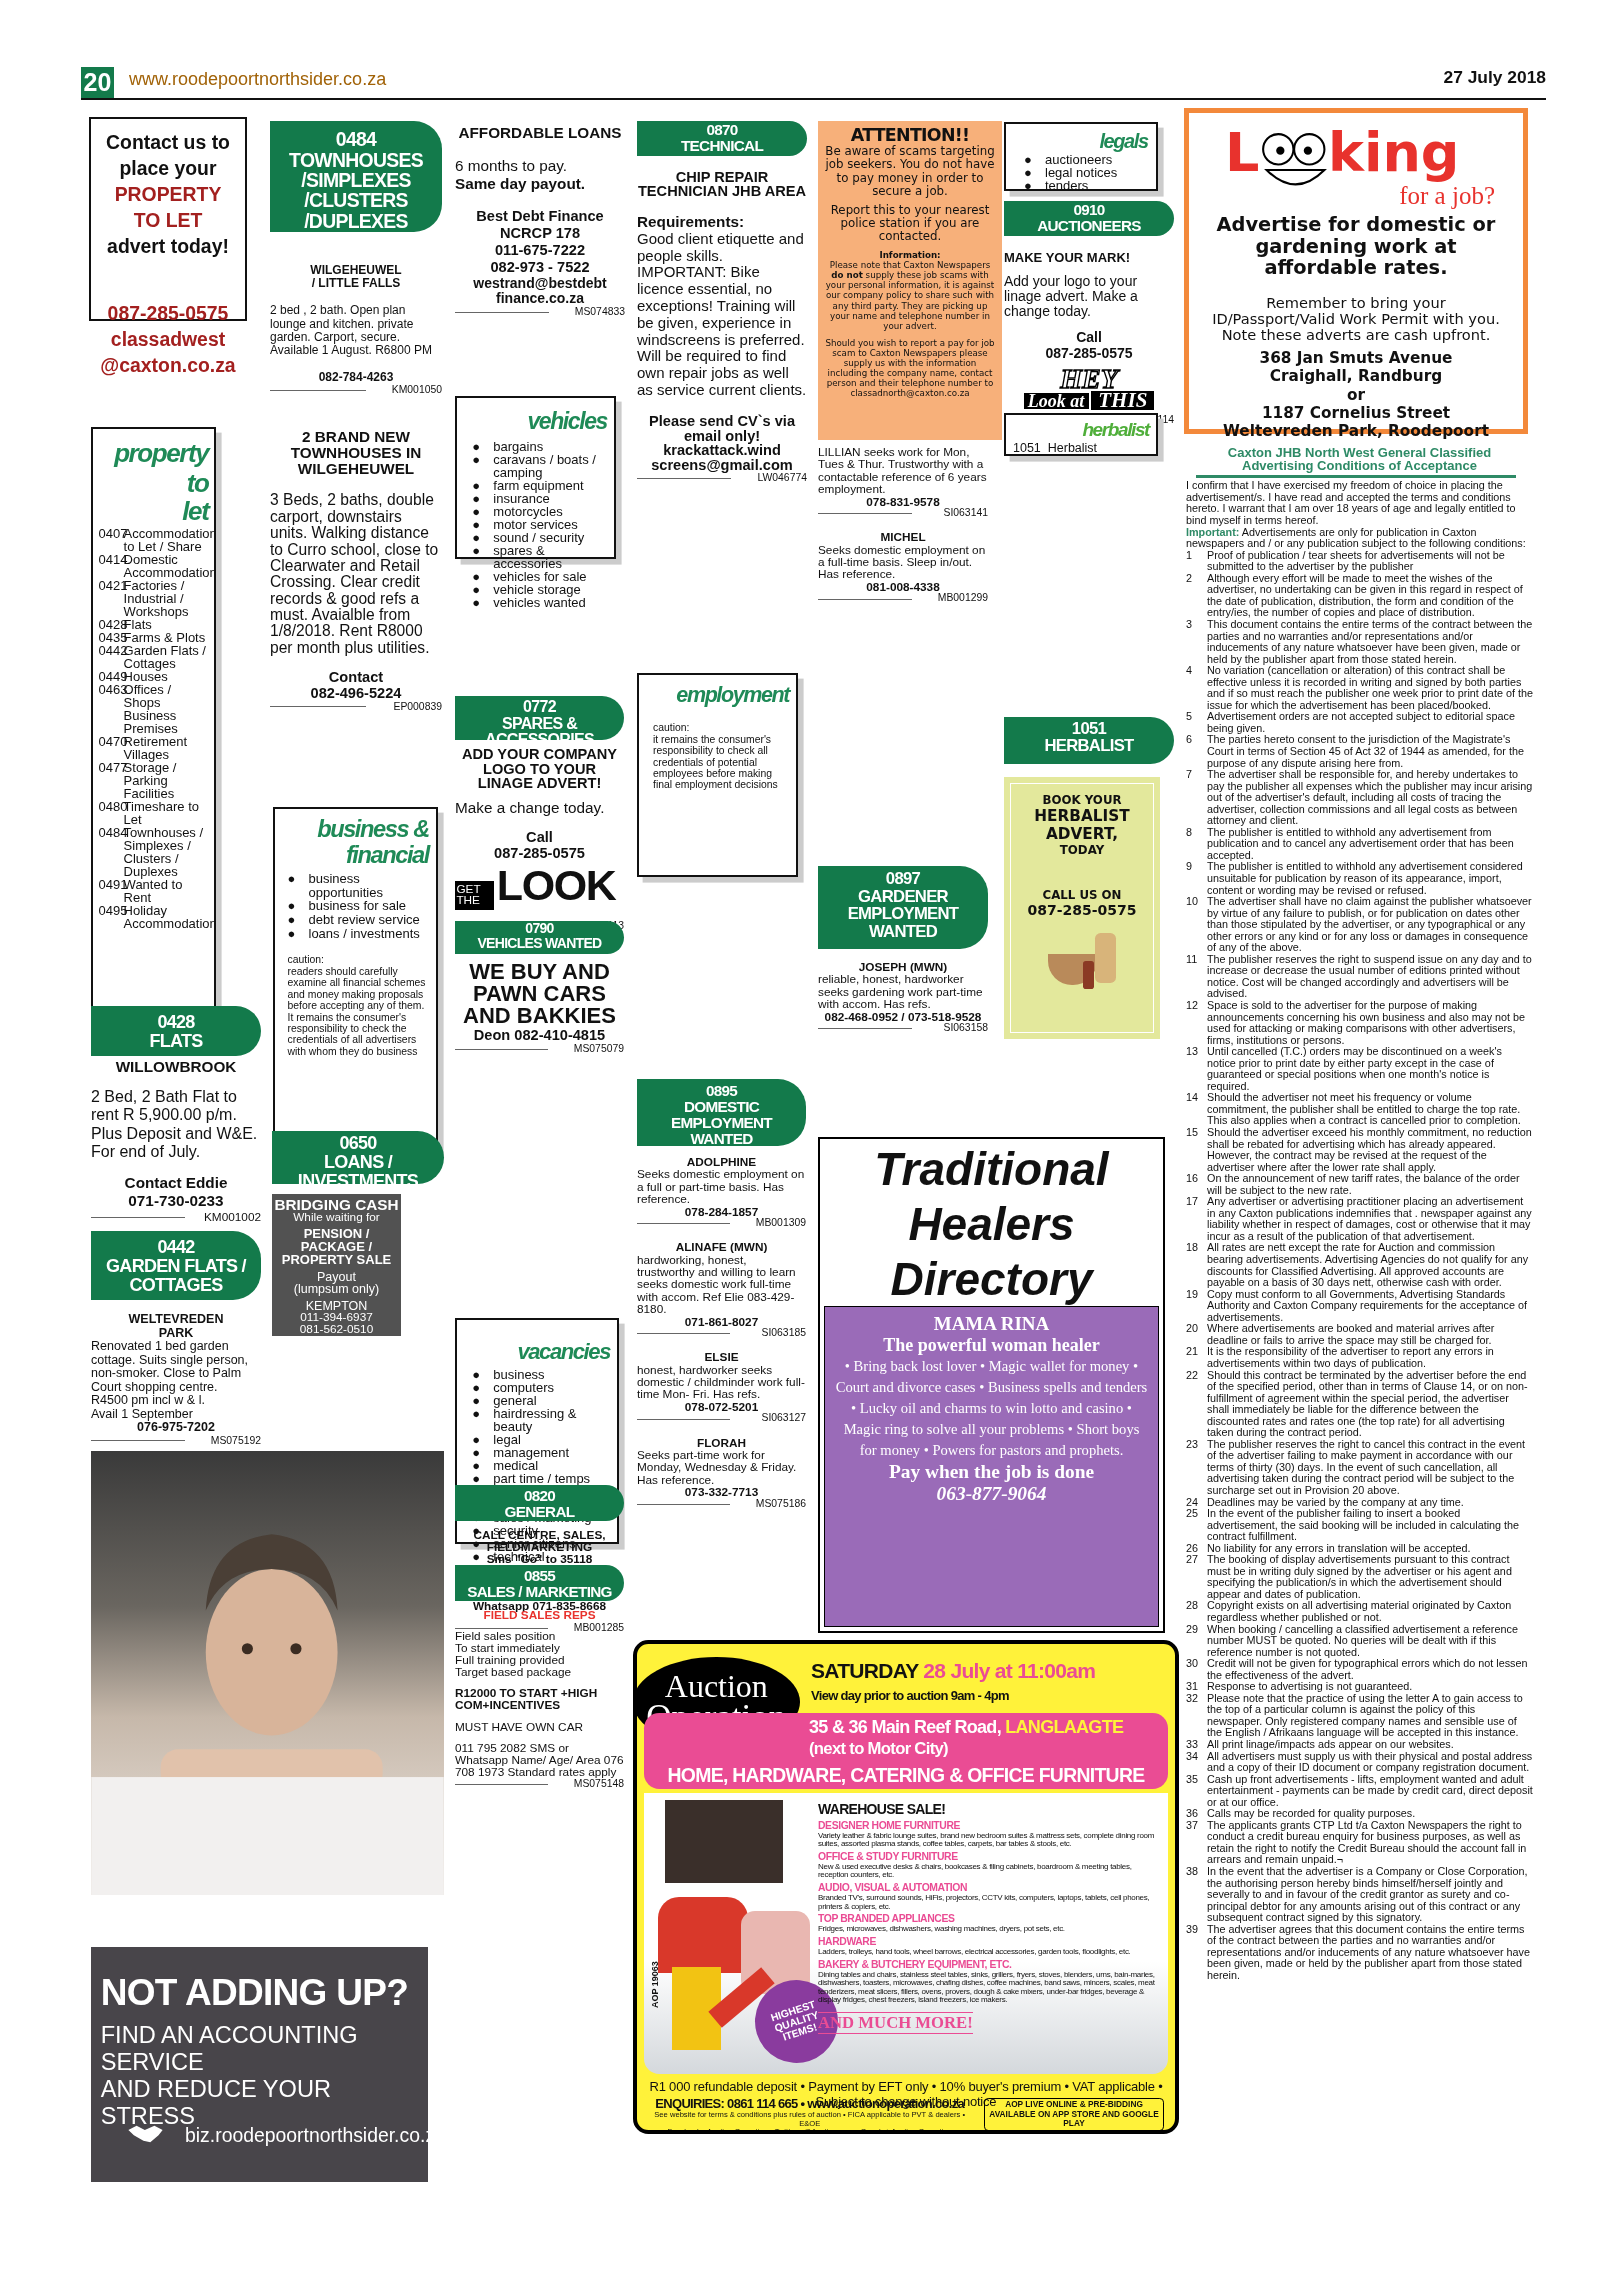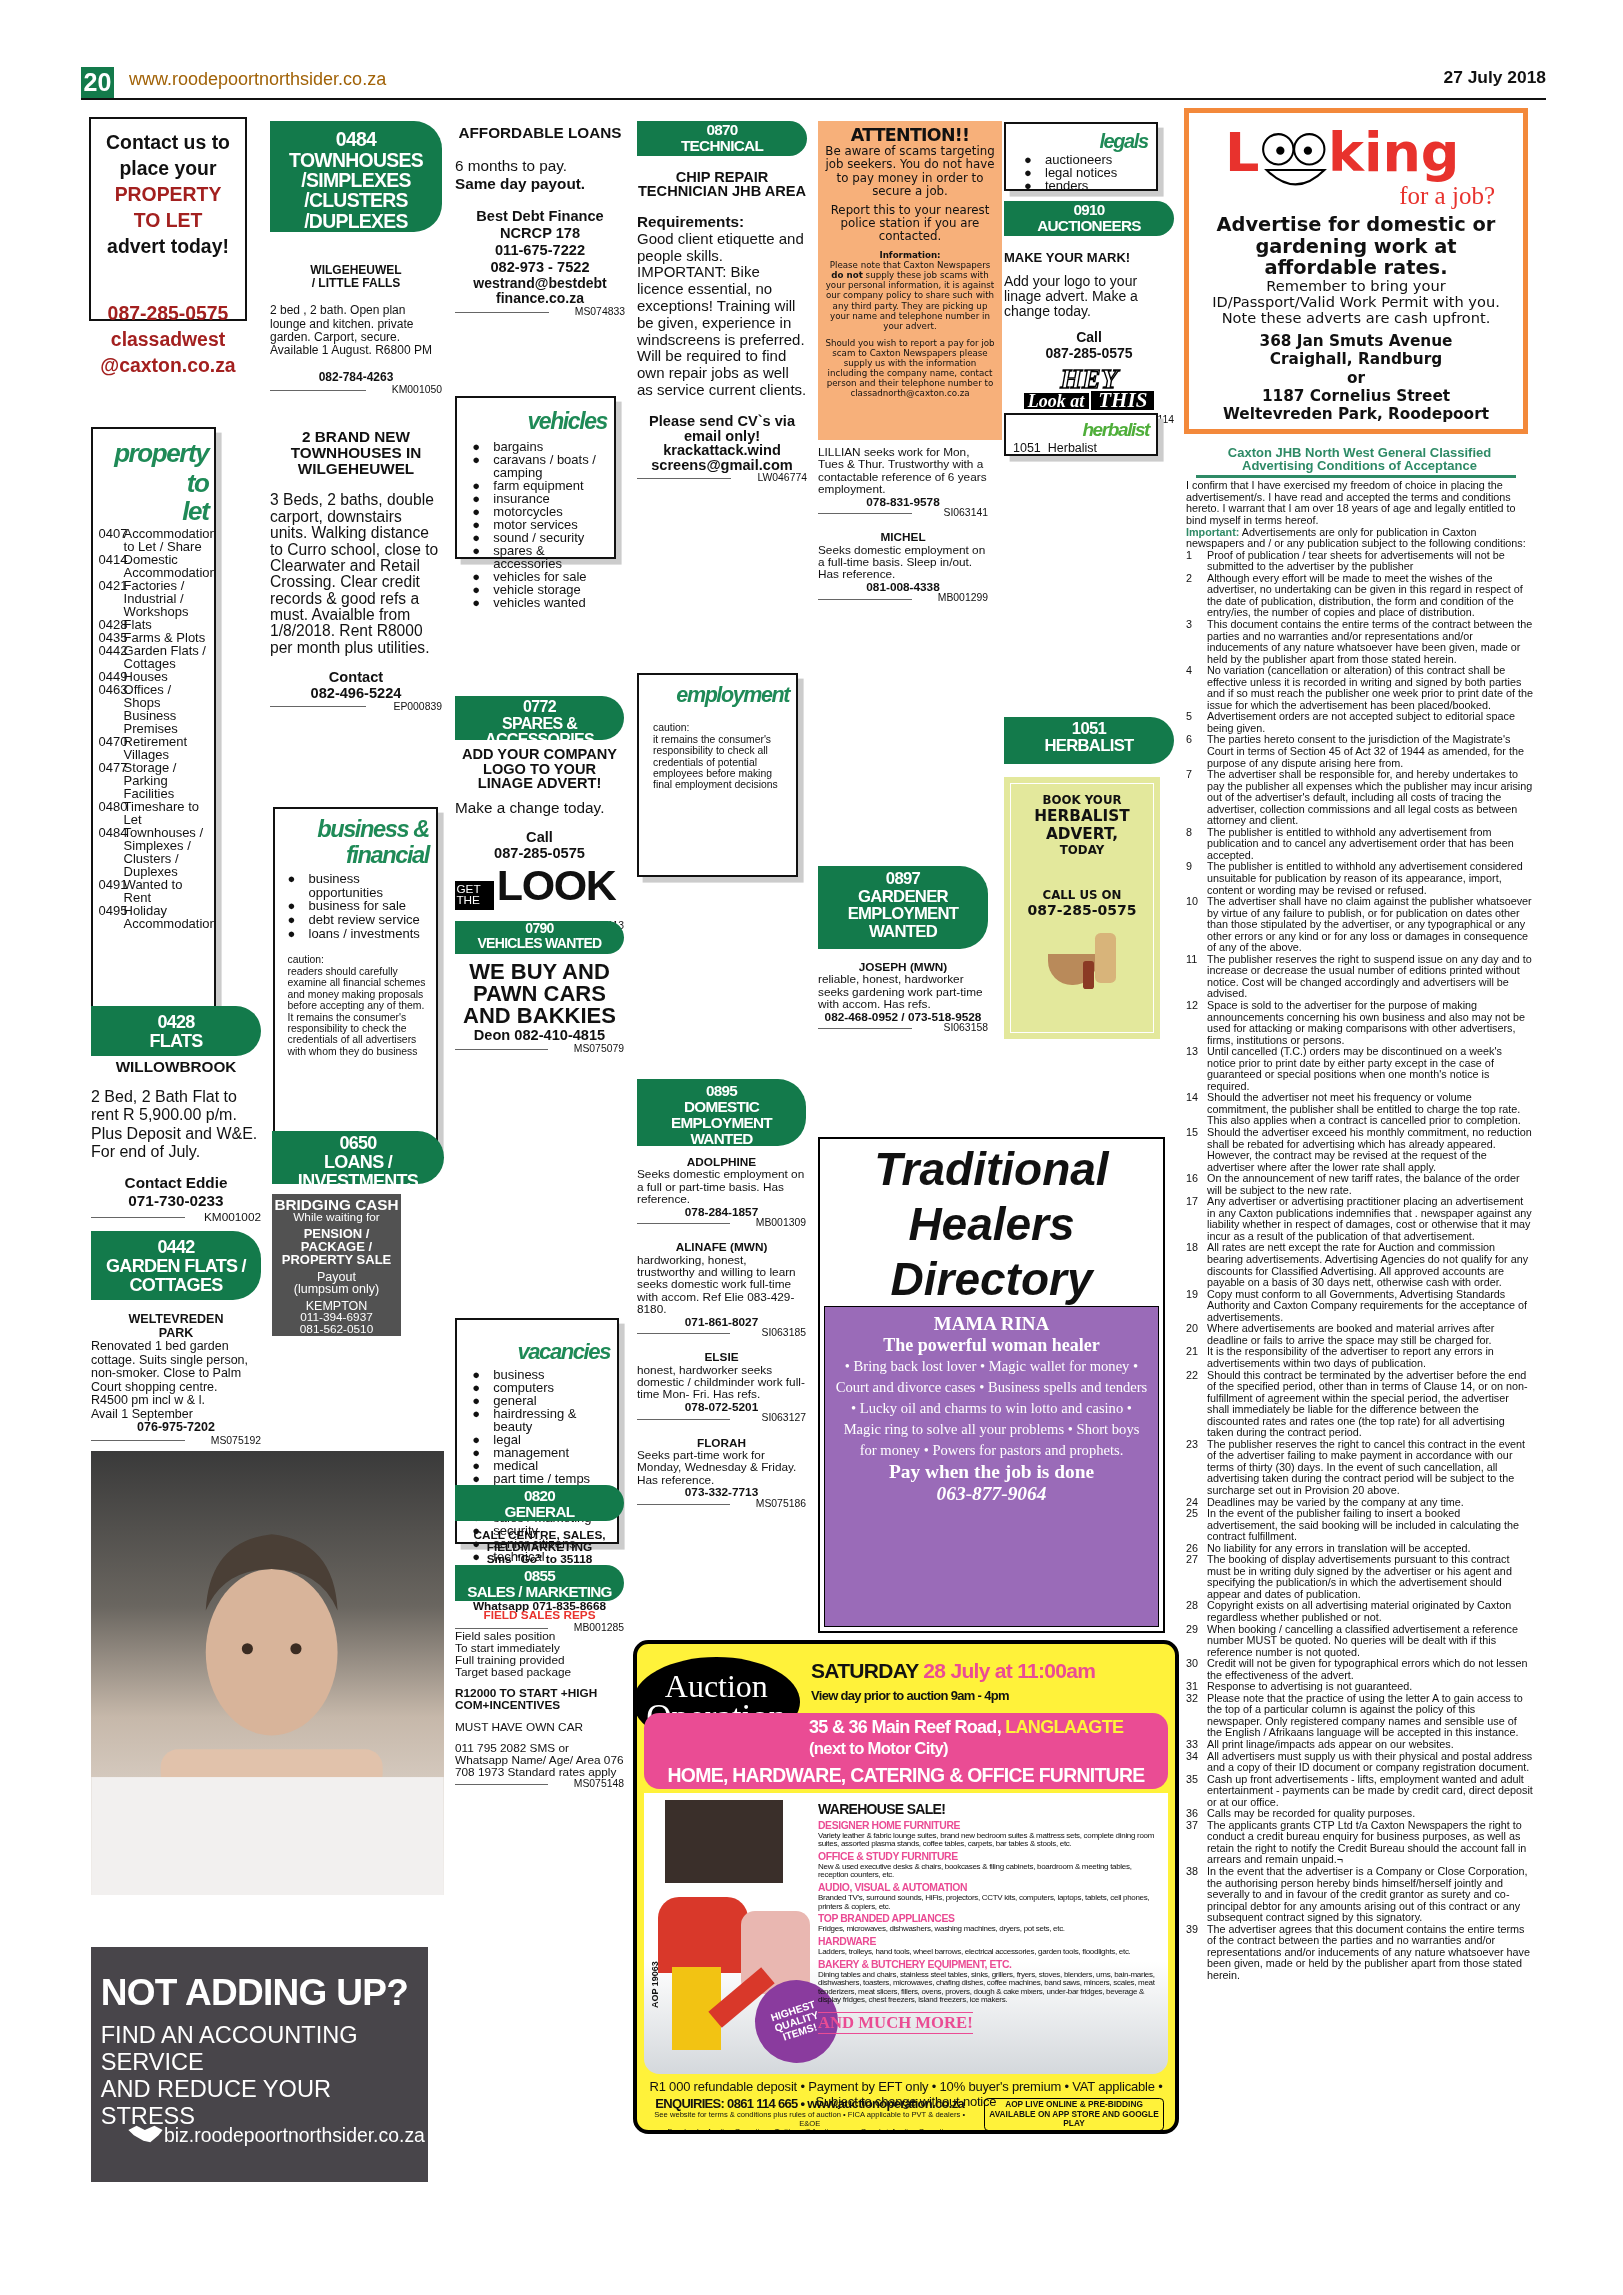--- a/index.html
+++ b/index.html
@@ -141,21 +141,21 @@
     <rect x="0" y="470" width="508" height="170" fill="#f2f0ef"></rect>
     <circle cx="225" cy="285" r="8" fill="#3b2c22"></circle>
       <circle cx="295" cy="285" r="8" fill="#3b2c22"></circle>
   </svg>
 </div>
 
 <div class="abs" style="left:91px;top:1947px;width:337px;height:235px;background:#48454a;color:#fff;padding:25px 9.7px 0 9.7px">
   <div class="b" style="font-size:37px;letter-spacing:-0.7px">NOT ADDING UP?</div>
   <div style="font-size:23.6px;margin-top:8.3px">FIND AN ACCOUNTING SERVICE</div>
   <div style="font-size:23.6px">AND REDUCE YOUR STRESS</div>
-  <div style="position:absolute;left:36px;bottom:35px;display:flex;align-items:center;gap:0">
+  <div style="position:absolute;left:36px;bottom:35px;display:flex;align-items:center;gap:21px">
     <span><svg width="37" height="22" viewBox="0 0 54 32">
           <path d="M2 10 L14 4 L26 10 L40 4 L52 10 L46 18 L34 28 L24 26 L10 18Z" fill="#fff"></path>
         </svg></span>
     <span style="font-size:19.4px">biz.roodepoortnorthsider.co.za</span>
   </div>
 </div>
 
 <div class="abs gtab" style="left:270px;top:121px;width:172px;height:111px;font-size:19.4px;padding-top:8.3px">
   <div>0484</div>
     <div>TOWNHOUSES /SIMPLEXES /CLUSTERS /DUPLEXES</div>
@@ -518,21 +518,21 @@
           <circle cx="70" cy="28" r="22" fill="#fff" stroke="#000" stroke-width="3"></circle>
           <circle cx="28" cy="30" r="6" fill="#000"></circle>
           <circle cx="68" cy="30" r="6" fill="#000"></circle>
           <path d="M8 58 Q50 100 92 58 Z" fill="#fff" stroke="#000" stroke-width="3"></path>
         </svg>
     </span>
     <span style="position:absolute;left:139px;top:2.8px;font-size:54px;font-family:'DejaVu Sans',sans-serif">king</span>
   </div>
   <div style="color:#e8322d;font-family:'Liberation Serif',serif;font-size:25px;text-align:right;padding-right:28px;margin-top:-5.6px">for a job?</div>
   <div class="b" style="font-size:19.4px;line-height:1.1;padding:0 16.7px;margin-top:4.2px;font-family:'DejaVu Sans',sans-serif">Advertise for domestic or gardening work at affordable rates.</div>
-  <div style="font-size:14.6px;line-height:1.1;padding:0 17px;margin-top:0;font-family:'DejaVu Sans',sans-serif">Remember to bring your ID/Passport/Valid Work Permit with you. Note these adverts are cash upfront.</div>
+  <div style="font-size:14.6px;line-height:1.1;padding:0 17px;margin-top:17px;font-family:'DejaVu Sans',sans-serif">Remember to bring your ID/Passport/Valid Work Permit with you. Note these adverts are cash upfront.</div>
   <div class="b" style="font-size:15.3px;line-height:1.2;margin-top:5.6px;font-family:'DejaVu Sans',sans-serif">368 Jan Smuts Avenue</div>
   <div class="b" style="font-size:15.3px;line-height:1.2;font-family:'DejaVu Sans',sans-serif">Craighall, Randburg</div>
   <div class="b" style="font-size:15.3px;line-height:1.2;font-family:'DejaVu Sans',sans-serif">or</div>
   <div class="b" style="font-size:15.3px;line-height:1.2;font-family:'DejaVu Sans',sans-serif">1187 Cornelius Street</div>
   <div class="b" style="font-size:15.3px;line-height:1.2;font-family:'DejaVu Sans',sans-serif">Weltevreden Park, Roodepoort</div>
 </div>
 
 <div class="abs" style="left:1186px;top:446px;width:347px">
   <div class="ctr b" style="color:#2e8a66;font-size:13px;line-height:1.0">Caxton JHB North West General Classified</div>
   <div class="ctr b" style="color:#2e8a66;font-size:13px;line-height:1.0">Advertising Conditions of Acceptance</div>

